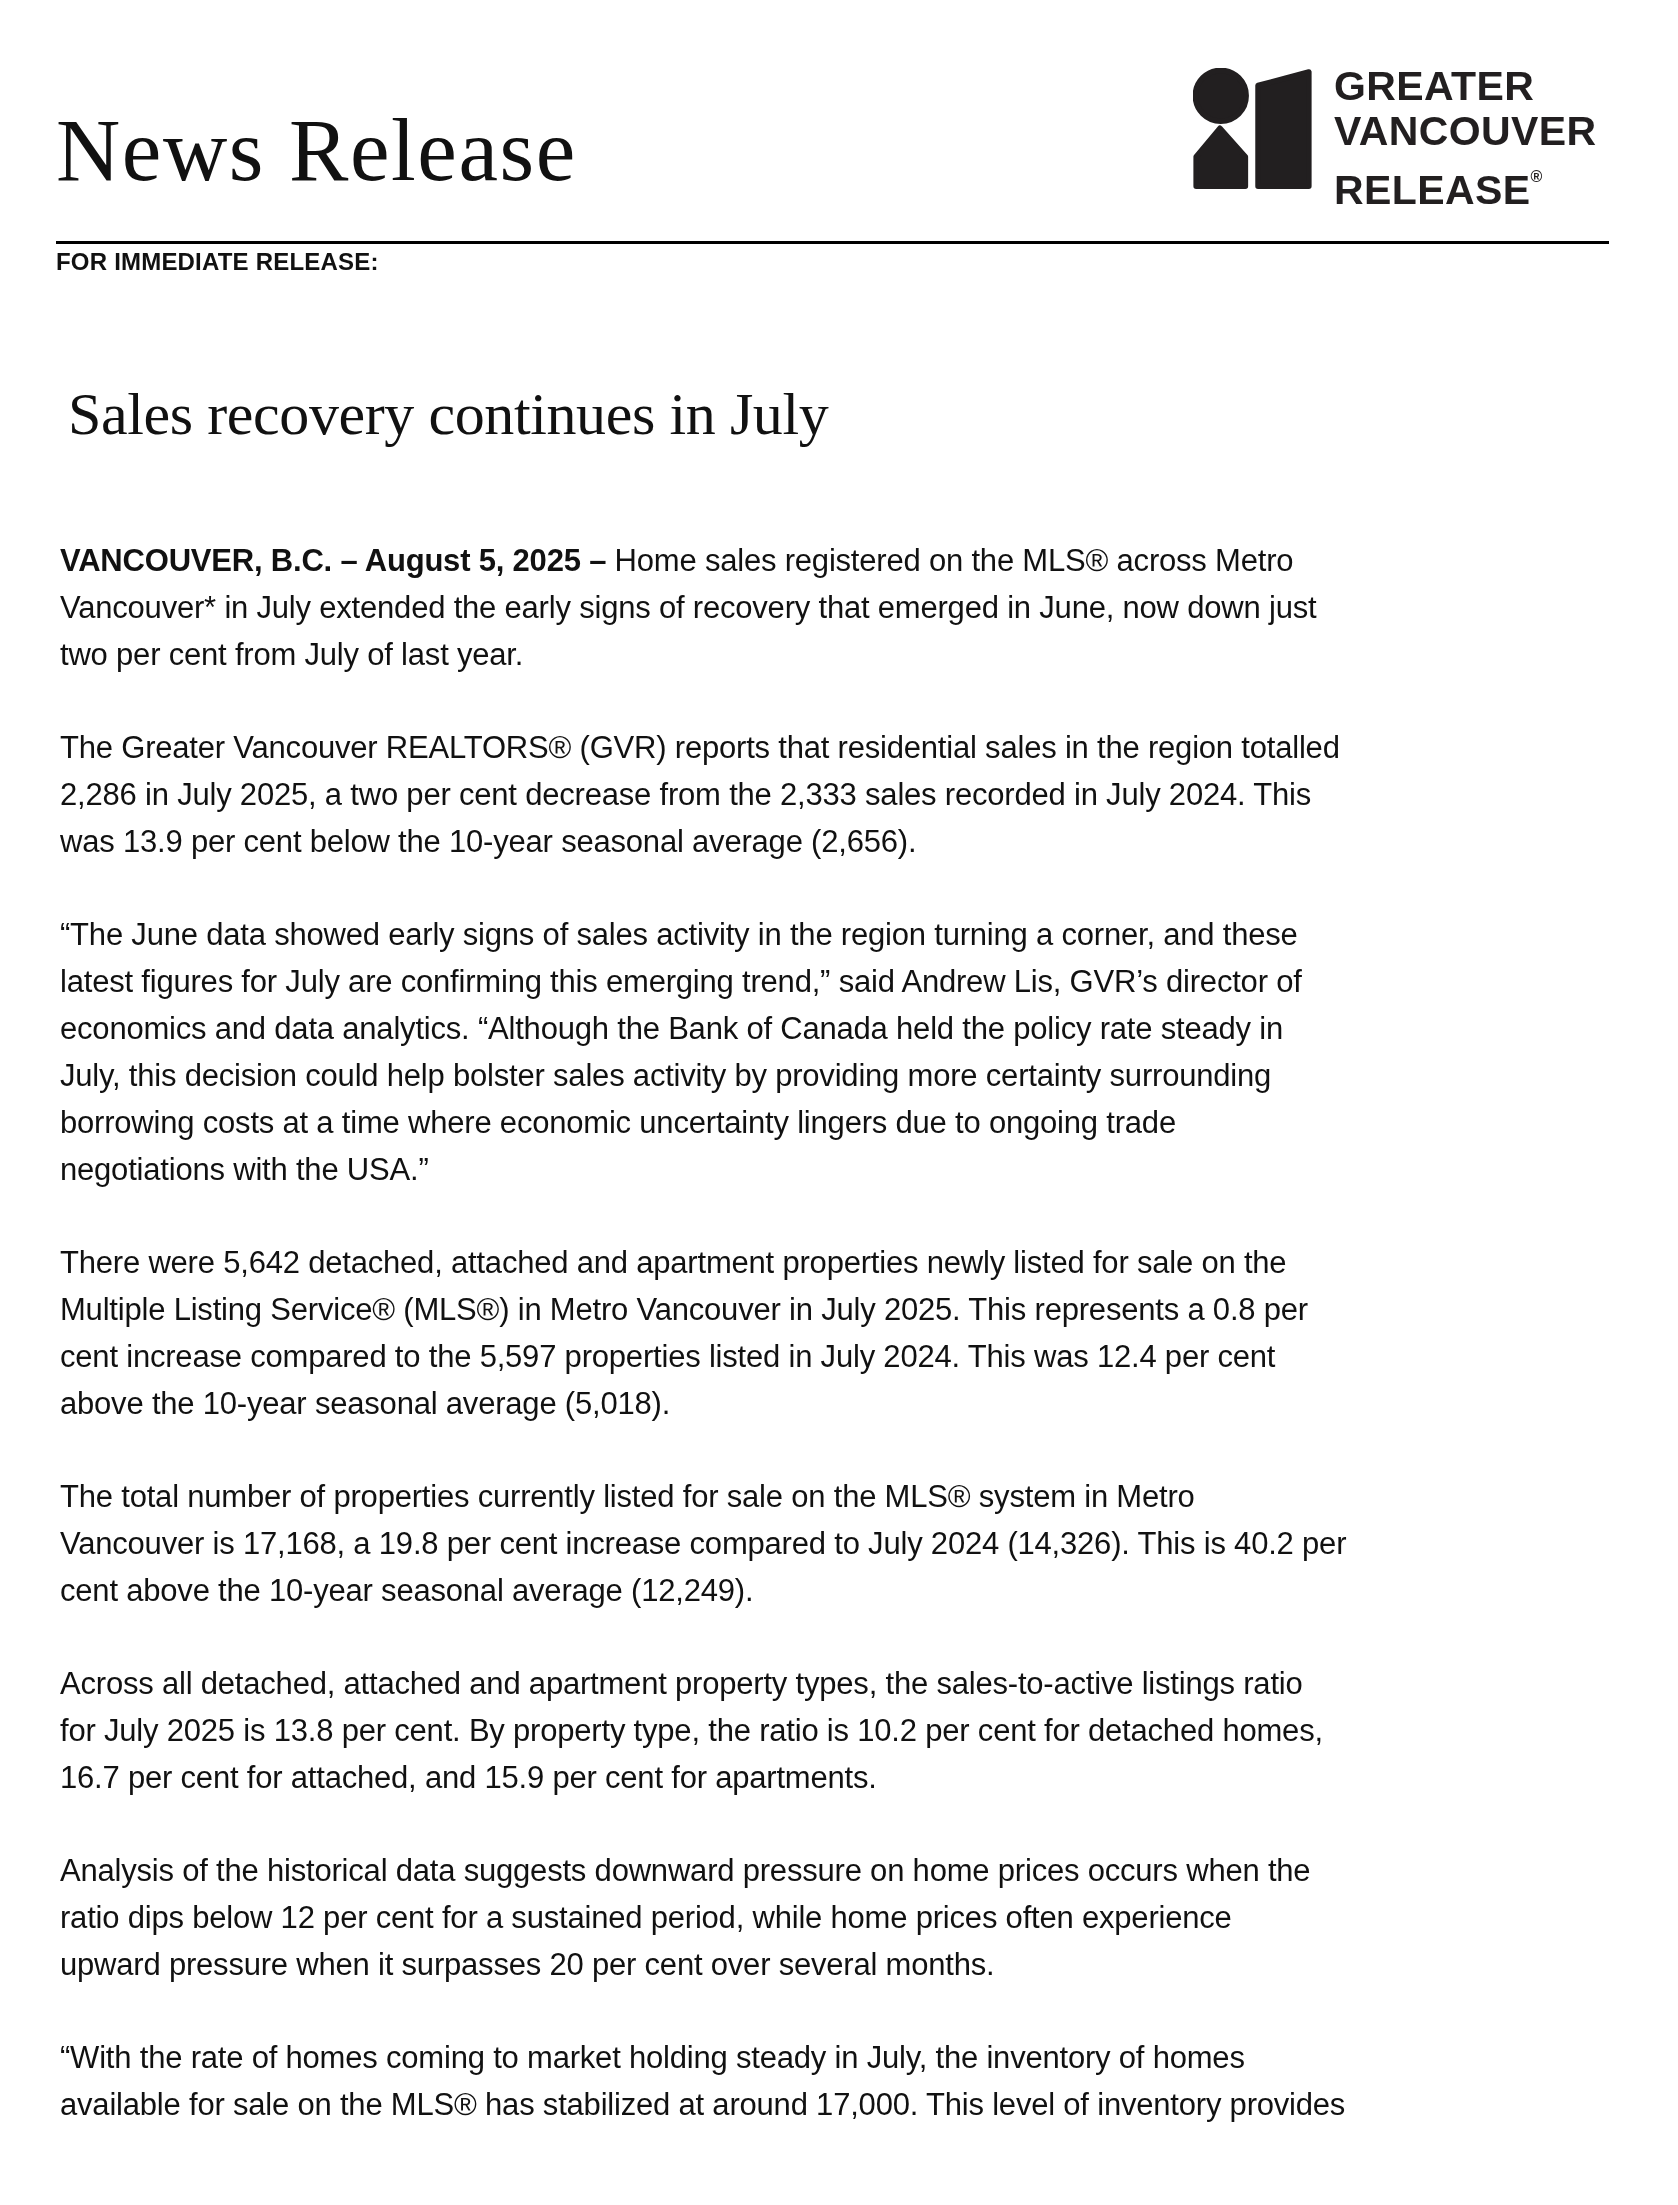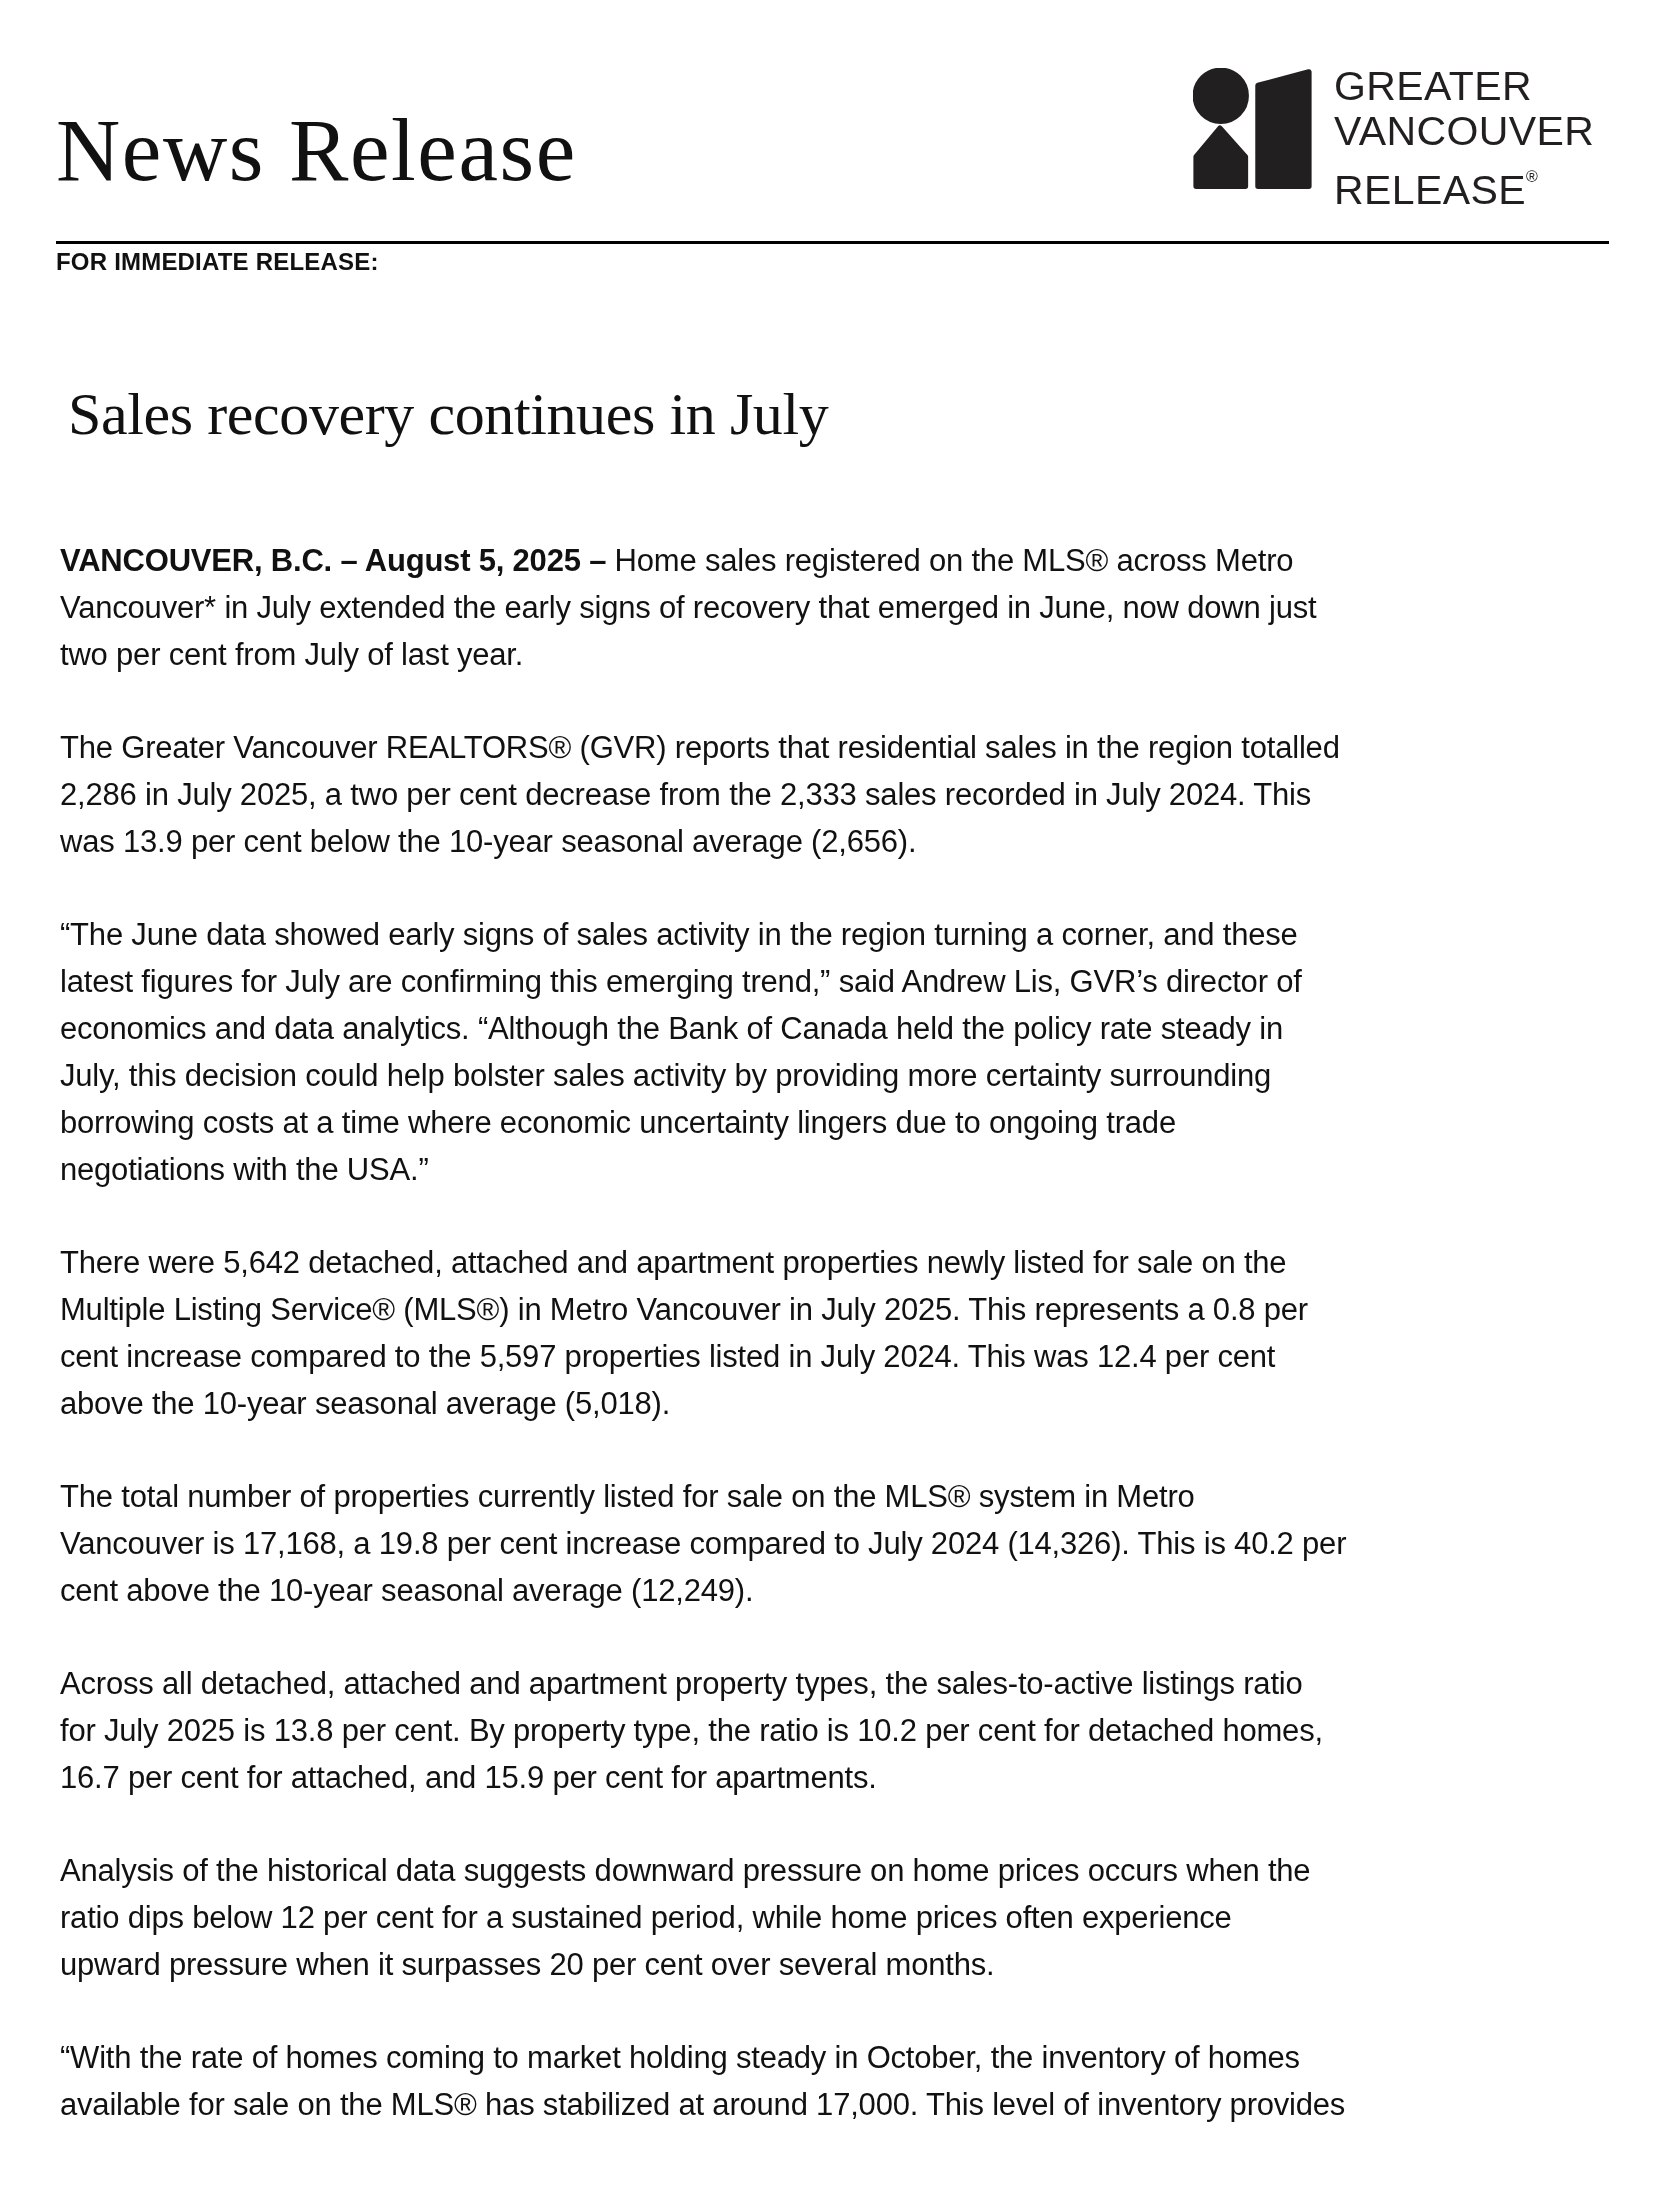--- a/index.html
+++ b/index.html
@@ -38,21 +38,21 @@
     align-items:flex-start;
   }
   .logo-icon{
     width:119px;
     height:123px;
     margin-top:4px;
     flex:0 0 auto;
   }
   .logo-text{
     margin-left:22px;
-    font-weight:400;
+    font-weight:700;
     font-size:41px;
     line-height:45px;
     letter-spacing:0.4px;
     color:var(--logo);
     white-space:nowrap;
   }
   .logo-text .reg{
     font-size:16px;
     vertical-align:22px;
     letter-spacing:0;
@@ -154,18 +154,18 @@
 above the 10-year seasonal average (5,018).</span></p>
       <p class="body-paragraph"><span>The total number of properties currently listed for sale on the MLS® system in Metro
 Vancouver is 17,168, a 19.8 per cent increase compared to July 2024 (14,326). This is 40.2 per
 cent above the 10-year seasonal average (12,249).</span></p>
       <p class="body-paragraph"><span>Across all detached, attached and apartment property types, the sales-to-active listings ratio
 for July 2025 is 13.8 per cent. By property type, the ratio is 10.2 per cent for detached homes,
 16.7 per cent for attached, and 15.9 per cent for apartments.</span></p>
       <p class="body-paragraph"><span>Analysis of the historical data suggests downward pressure on home prices occurs when the
 ratio dips below 12 per cent for a sustained period, while home prices often experience
 upward pressure when it surpasses 20 per cent over several months.</span></p>
-      <p class="body-paragraph"><span>“With the rate of homes coming to market holding steady in October, the inventory of homes
+      <p class="body-paragraph"><span>“With the rate of homes coming to market holding steady in July, the inventory of homes
 available for sale on the MLS® has stabilized at around 17,000. This level of inventory provides</span></p>
     </div>
 
 </div>
 
 
 </body></html>

